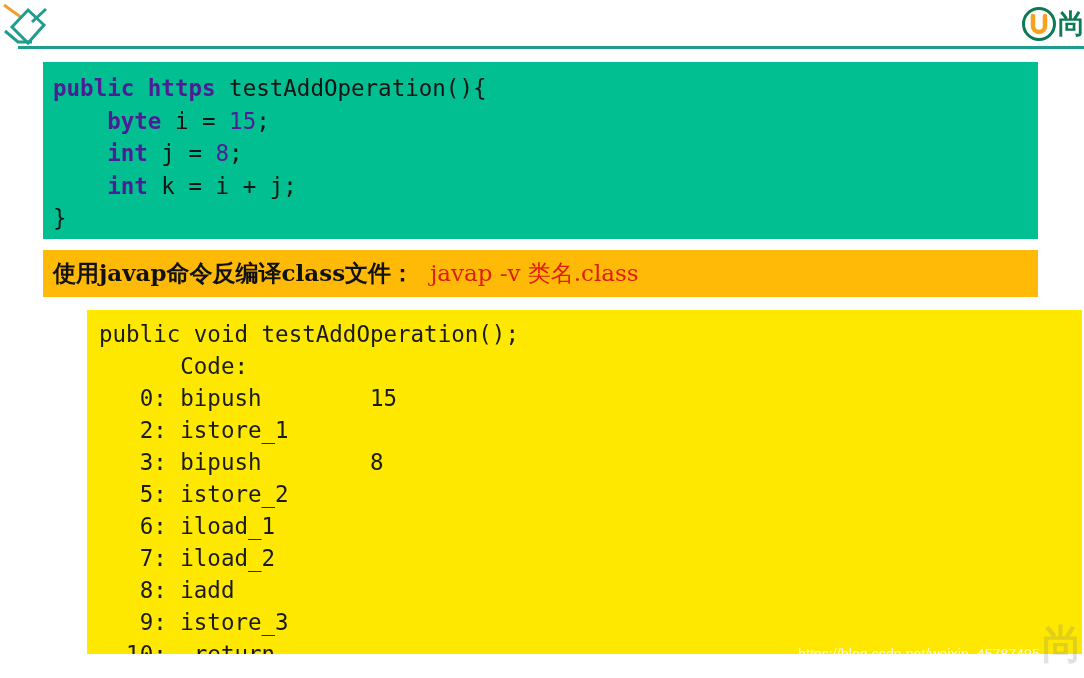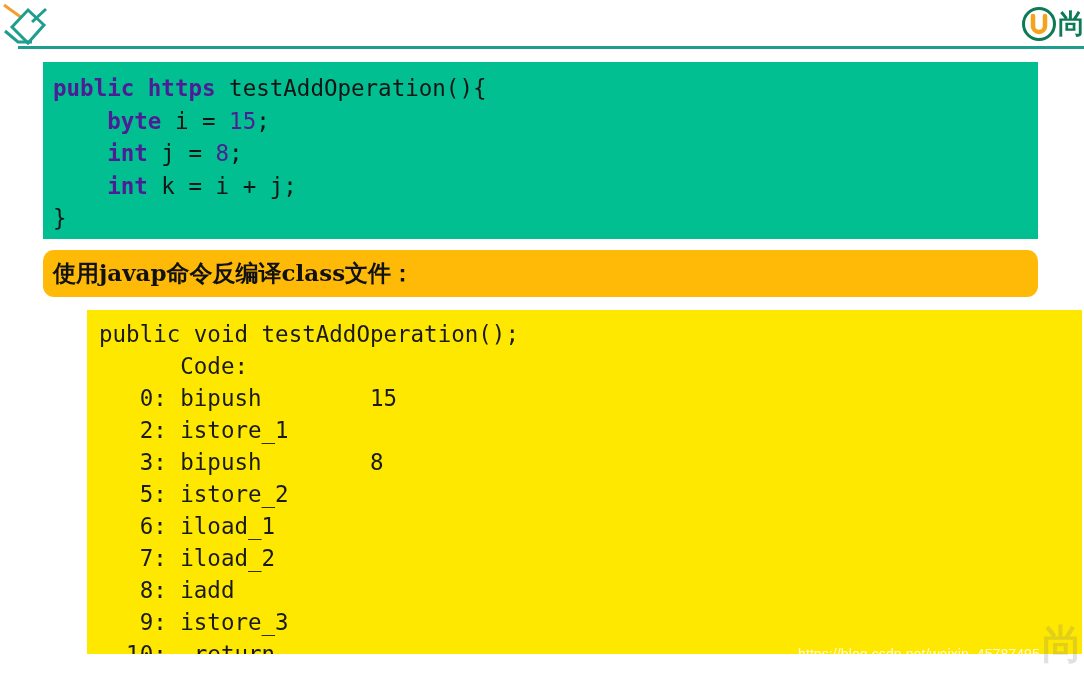--- a/index.html
+++ b/index.html
@@ -100,21 +100,20 @@
   .kw { color: #4c1d95; font-weight: bold; }
   .num { color: #4c1d95; }
 
   .javap-banner {
     top: 250px;
     height: 47px;
     background: #ffba08;
     display: flex;
     align-items: center;
     padding-left: 10px;
-    border-radius: 11px;
   }
   .javap-label {
     font-family: "DejaVu Serif", "Liberation Serif", serif;
     font-size: 23px;
     font-weight: bold;
     color: #111111;
     white-space: nowrap;
   }
   .javap-cmd {
     font-family: "DejaVu Serif", "Liberation Serif", serif;
@@ -194,20 +193,21 @@
 <div class="block java-block" style="background: rgb(2, 191, 146);">
   <pre class="java-code" id="java-code"><span class="kw">public</span><span> </span><span class="kw">https</span><span> testAddOperation(){</span>
 <span>    </span><span class="kw">byte</span><span> i = </span><span class="num">15</span><span>;</span>
 <span>    </span><span class="kw">int</span><span> j = </span><span class="num">8</span><span>;</span>
 <span>    </span><span class="kw">int</span><span> k = i + j;</span>
 <span>}</span></pre>
 </div>
 
 <div class="block javap-banner" style="background: rgb(255, 186, 8);">
   <span class="javap-label">使用javap命令反编译class文件：</span>
+  <span class="javap-cmd" style="color: rgb(224, 27, 16);">javap -v 类名.class</span>
 </div>
 
 <div class="block bytecode-block" style="background: rgb(255, 232, 0);">
   <pre class="bytecode-code">public void testAddOperation();
       Code:
    0: bipush        15
    2: istore_1
    3: bipush        8
    5: istore_2
    6: iload_1

